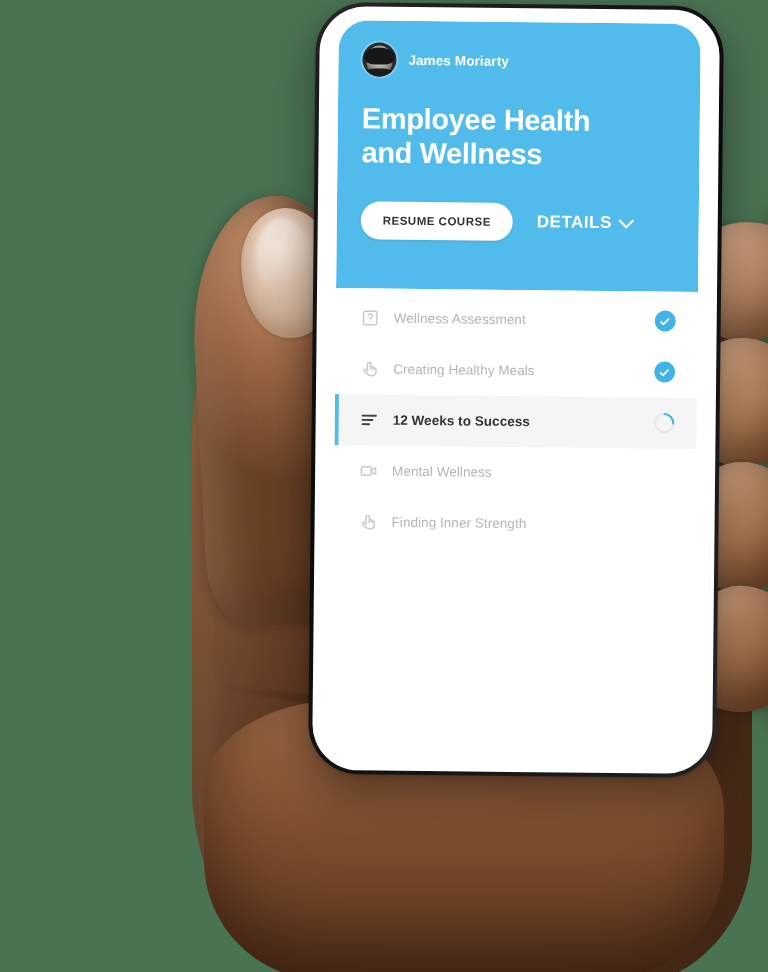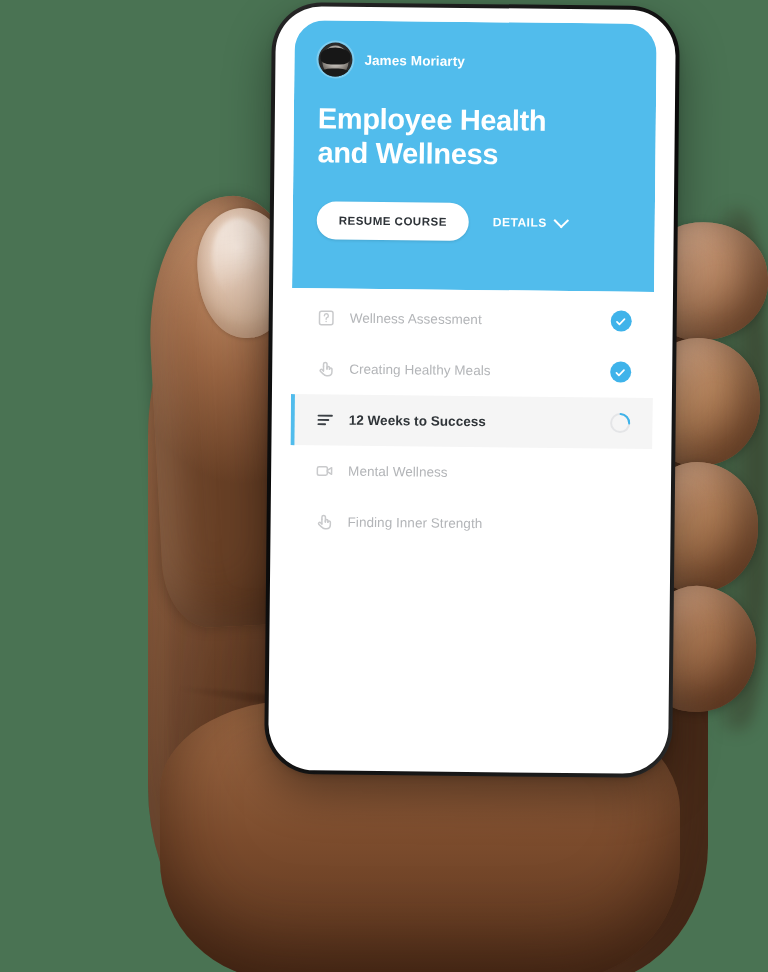--- a/index.html
+++ b/index.html
@@ -4,21 +4,21 @@
 <style>
   * { margin:0; padding:0; box-sizing:border-box; }
   html,body { width:768px; height:972px; overflow:hidden; }
   body {
     font-family:"Liberation Sans", sans-serif;
     background:#4a7353;
     position:relative;
   }
 
   
-  #stage { position:absolute; inset:0; }
+  #stage { position:absolute; inset:0;margin-left:44px; }
 
   
   .hand-layer { position:absolute; inset:0; }
 
   .palm {
     position:absolute;
     left:148px; top:206px;
     width:560px; height:780px;
     border-radius:190px 150px 130px 160px / 230px 180px 140px 200px;
     background:
@@ -182,21 +182,21 @@
     letter-spacing:.5px;
     padding:13px 22px;
     border-radius:26px;
     cursor:pointer;
     box-shadow:0 1px 3px rgba(0,0,0,.12);
     white-space:nowrap;
   }
   .btn-details {
     background:none; border:none; outline:none;
     font-family:inherit;
-    color:#ffffff; font-size:12px; font-weight:700;
+    color:#ffffff; font-size:17px; font-weight:700;
     letter-spacing:.5px;
     display:flex; align-items:center; gap:9px;
     cursor:pointer;
     padding:4px 2px;
   }
   .chev {
     width:11px; height:11px;
     border-right:2px solid #fff; border-bottom:2px solid #fff;
     transform:rotate(45deg) translate(-2px,-2px);
   }

